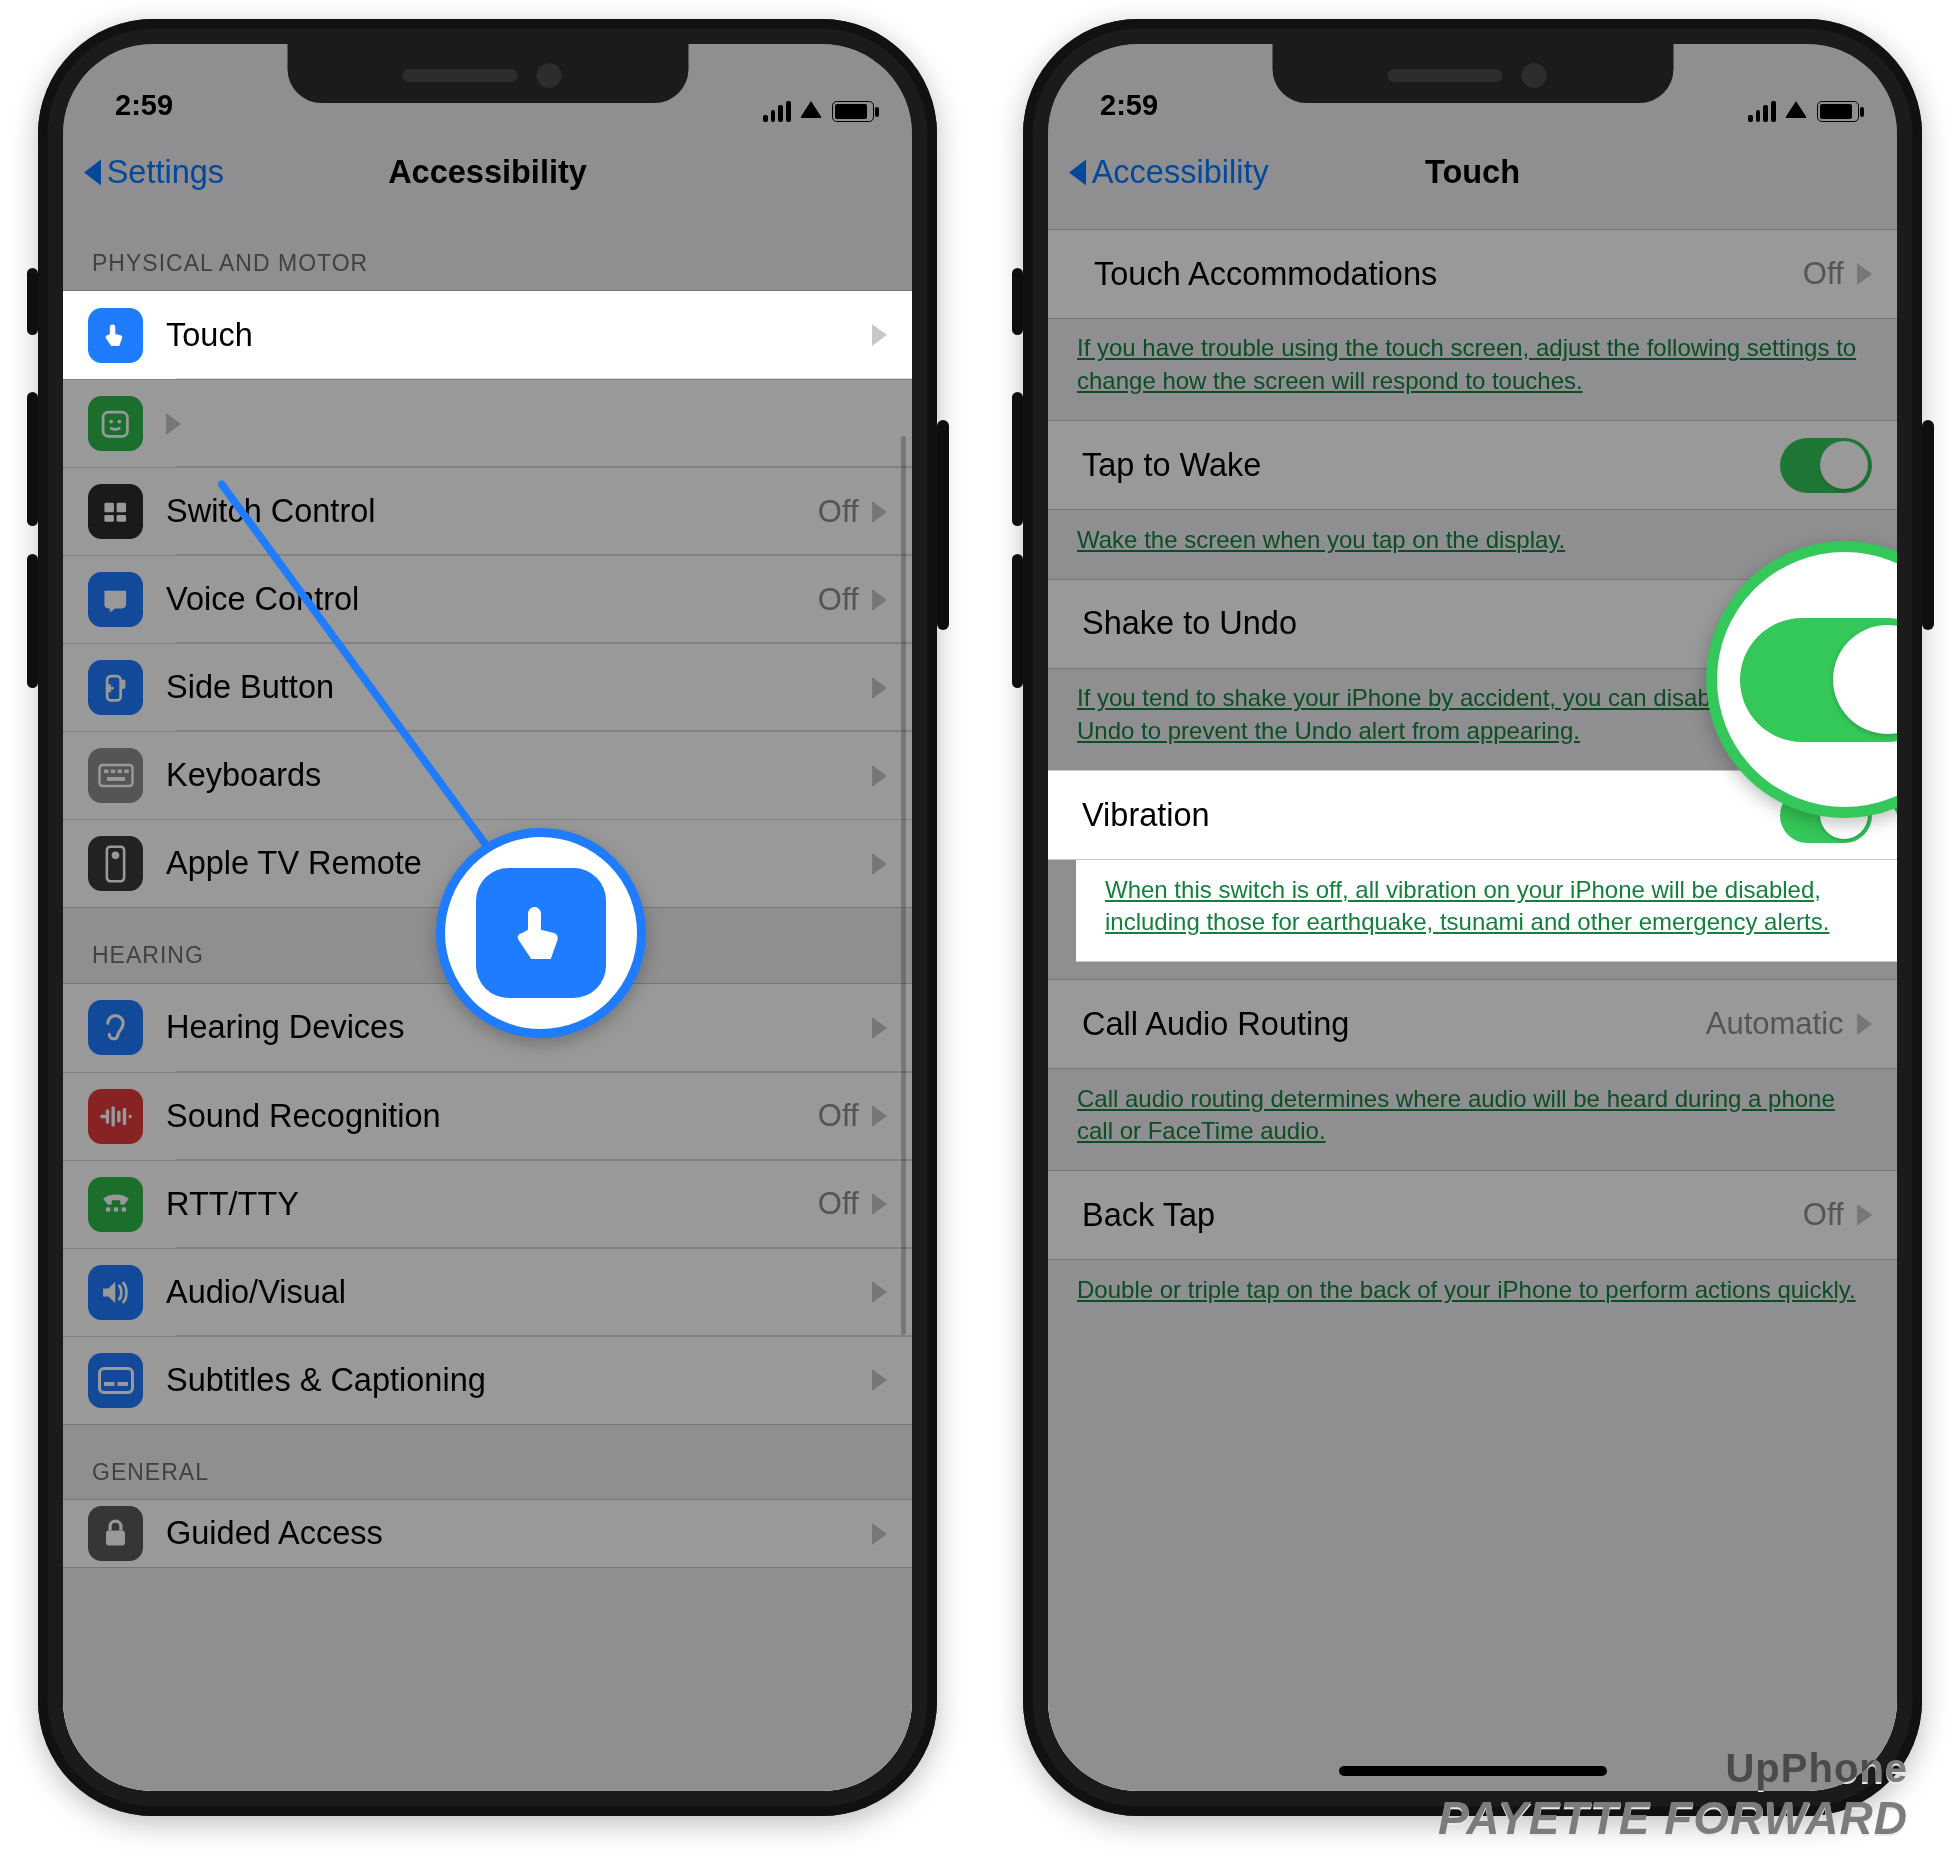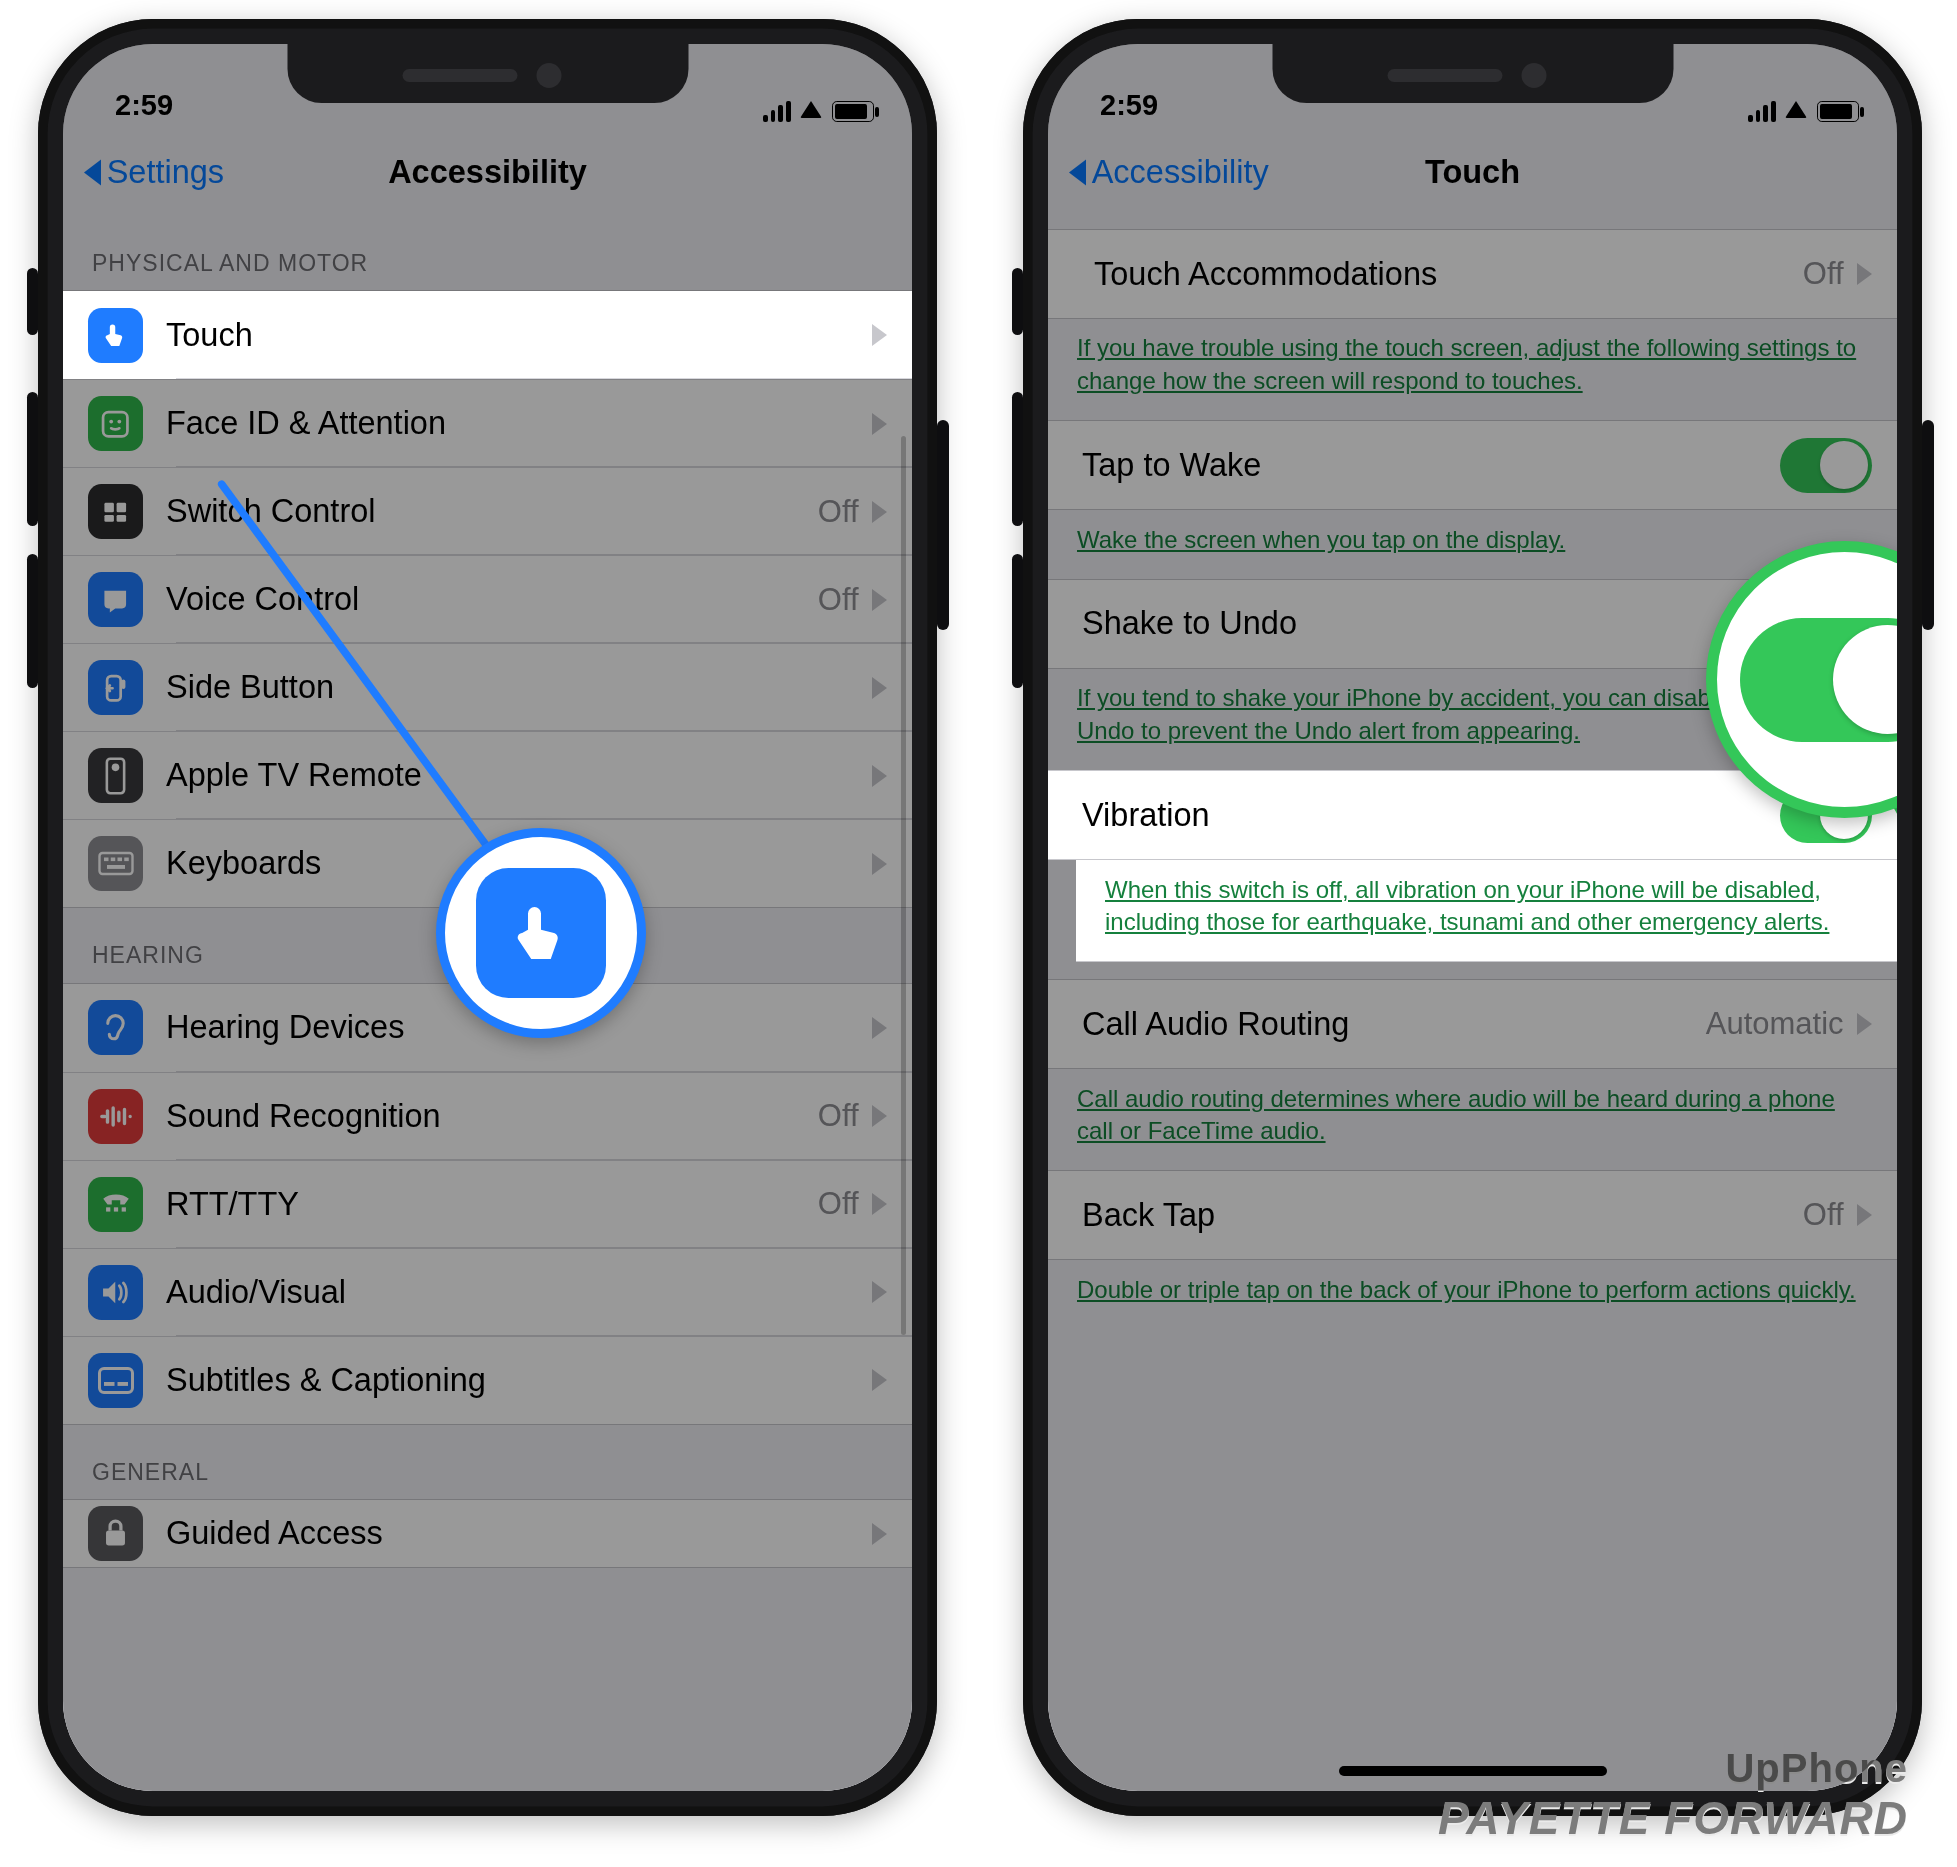--- a/index.html
+++ b/index.html
@@ -246,21 +246,20 @@
 
           <div class="cell">
             <div class="icon-box ic-face">
               <svg width="32.5" height="32.5" viewBox="0 0 24 24">
                   <rect x="3" y="3" width="18" height="18" rx="4" fill="none" stroke="#fff" stroke-width="2"></rect>
                   <circle cx="9" cy="10" r="1.4" fill="#fff"></circle>
                   <circle cx="15" cy="10" r="1.4" fill="#fff"></circle>
                   <path d="M9 15c1 1 5 1 6 0" stroke="#fff" stroke-width="2" fill="none" stroke-linecap="round"></path>
                 </svg>
             </div>
-            <span class="cell-label">Face ID &amp; Attention</span>
             <span class="chev"></span>
             <div class="sep"></div>
           </div>
 
           <div class="cell">
             <div class="icon-box ic-switch">
               <svg width="32.5" height="32.5" viewBox="0 0 24 24">
                   <rect x="4" y="5" width="7" height="7" fill="#fff" rx="1"></rect>
                   <rect x="13" y="5" width="7" height="7" fill="#fff" rx="1"></rect>
                   <rect x="4" y="14" width="7" height="5" fill="#fff" rx="1"></rect>
@@ -287,50 +286,50 @@
 
           <div class="cell">
             <div class="icon-box ic-side">
               <svg width="32.5" height="32.5" viewBox="0 0 24 24">
                   <rect x="6" y="3" width="10" height="18" rx="3" fill="none" stroke="#fff" stroke-width="2"></rect>
                   <path d="M18 7v4" stroke="#fff" stroke-width="3" stroke-linecap="round"></path>
                   <path d="M10 12h-4m2-2 -2 2 2 2" stroke="#fff" stroke-width="2" fill="none" stroke-linecap="round"></path>
                 </svg>
             </div>
             <span class="cell-label">Side Button</span>
-            <span class="chev"></span>
-            <div class="sep"></div>
-          </div>
-
-          <div class="cell">
-            <div class="icon-box ic-atv">
-              <svg width="23" height="38" viewBox="0 0 12 22">
-                  <rect x="1" y="1" width="10" height="20" rx="2" fill="none" stroke="#fff" stroke-width="1.5"></rect>
-                  <circle cx="6" cy="6" r="2.2" fill="#fff"></circle>
-                </svg>
-            </div>
-            <span class="cell-label">Apple TV Remote</span>
             <span class="chev"></span>
             <div class="sep"></div>
           </div>
 
           <div class="cell">
             <div class="icon-box ic-keyb">
               <svg width="36" height="25" viewBox="0 0 24 16">
                   <rect x="1" y="1" width="22" height="14" rx="2" fill="none" stroke="#fff" stroke-width="1.6"></rect>
                   <rect x="4" y="4" width="3" height="2.4" fill="#fff"></rect>
                   <rect x="8.5" y="4" width="3" height="2.4" fill="#fff"></rect>
                   <rect x="13" y="4" width="3" height="2.4" fill="#fff"></rect>
                   <rect x="17.5" y="4" width="3" height="2.4" fill="#fff"></rect>
                   <rect x="6" y="9" width="12" height="2.6" fill="#fff"></rect>
                 </svg>
             </div>
             <span class="cell-label">Keyboards</span>
             <span class="chev"></span>
           </div>
+
+          <div class="cell">
+            <div class="icon-box ic-atv">
+              <svg width="23" height="38" viewBox="0 0 12 22">
+                  <rect x="1" y="1" width="10" height="20" rx="2" fill="none" stroke="#fff" stroke-width="1.5"></rect>
+                  <circle cx="6" cy="6" r="2.2" fill="#fff"></circle>
+                </svg>
+            </div>
+            <span class="cell-label">Apple TV Remote</span>
+            <span class="chev"></span>
+            <div class="sep"></div>
+          </div>
         </div>
 
         <div class="section-header">HEARING</div>
         <div class="cell-group">
           <div class="cell">
             <div class="icon-box ic-hear">
               <svg width="29" height="34" viewBox="0 0 18 22">
                   <path d="M4 8a5 5 0 1 1 10 0c0 3-2 4-3 6-1 1.8-.2 4-3 4-2 0-3-1.4-3-3" fill="none" stroke="#fff" stroke-width="2" stroke-linecap="round"></path>
                 </svg>
             </div>

